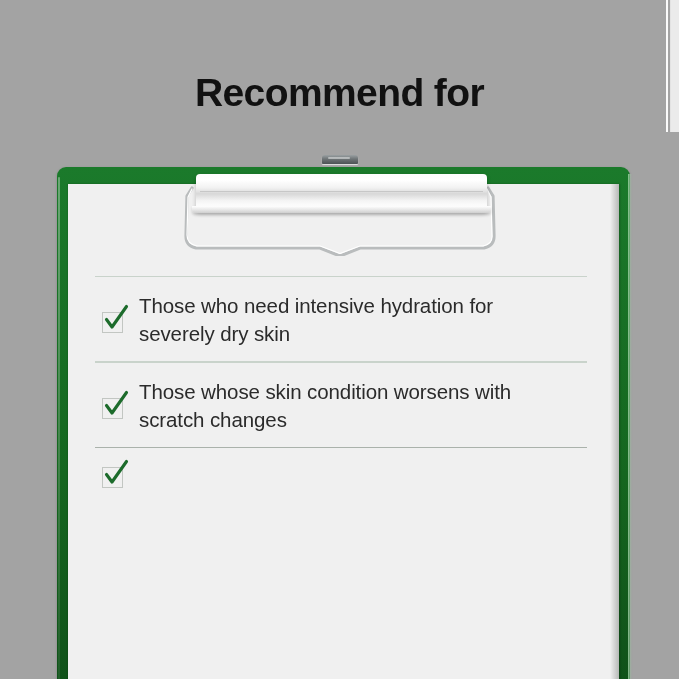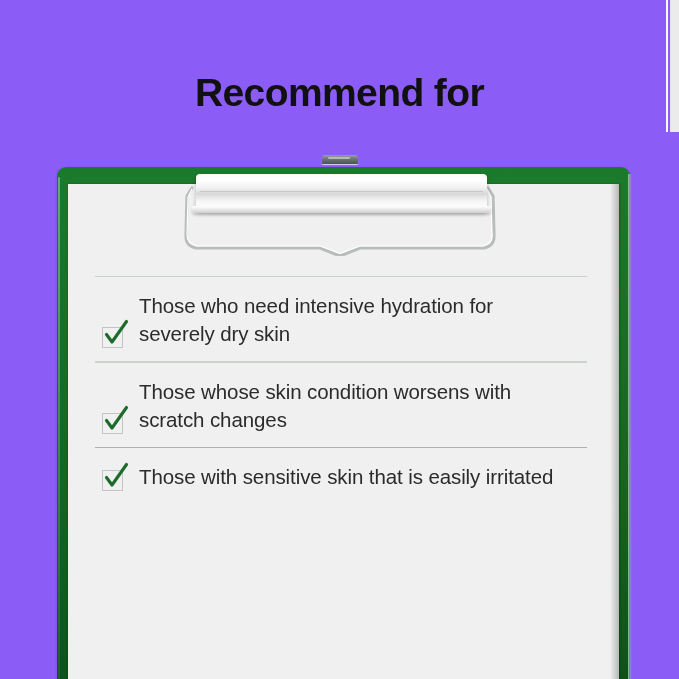--- a/index.html
+++ b/index.html
@@ -11,21 +11,21 @@
   body {
     font-family: "Liberation Sans", sans-serif;
     -webkit-font-smoothing: antialiased;
   }
 
   #canvas {
     position: relative;
     width: 679px;
     height: 679px;
     overflow: hidden;
-    background: #8b5cf6;
+    background: #a3a3a3;
   }
 
   
   .bg-panel-right {
     position: absolute;
     top: 0;
     left: 670px;
     width: 9px;
     height: 132px;
     background: #ebebeb;
@@ -179,21 +179,21 @@
   }
   .divider {
     height: 1px;
     width: 100%;
     background: #c9d3cb;
   }
   .divider.last-divider { background: #aab2ab; }
 
   .check-row {
     display: flex;
-    align-items: flex-end;
+    align-items: center;
     padding: 15px 0 13px 0;
   }
   .checkbox {
     position: relative;
     flex: 0 0 auto;
     width: 21px;
     height: 21px;
     margin: 4px 16px 0 7px;
     border: 1px solid #c2c6c2;
     background: #f0f0f0;
@@ -268,18 +268,17 @@
       <div class="row-text">Those whose skin condition worsens with scratch changes</div>
     </div>
 
     <div class="divider last-divider"></div>
     <div class="check-row">
       <div class="checkbox">
         <svg viewBox="0 0 30 30" aria-hidden="true">
           <path d="M5.5 14.5 L11 22 L25.5 1.5" fill="none" stroke="#1c6b2b" stroke-width="3.1" stroke-linecap="round" stroke-linejoin="round"></path>
         </svg>
       </div>
-      <div class="row-text">Those with sensitive skin that is easily irritated</div>
     </div>
 
   </div>
 
 </div>
 
 </body></html>

